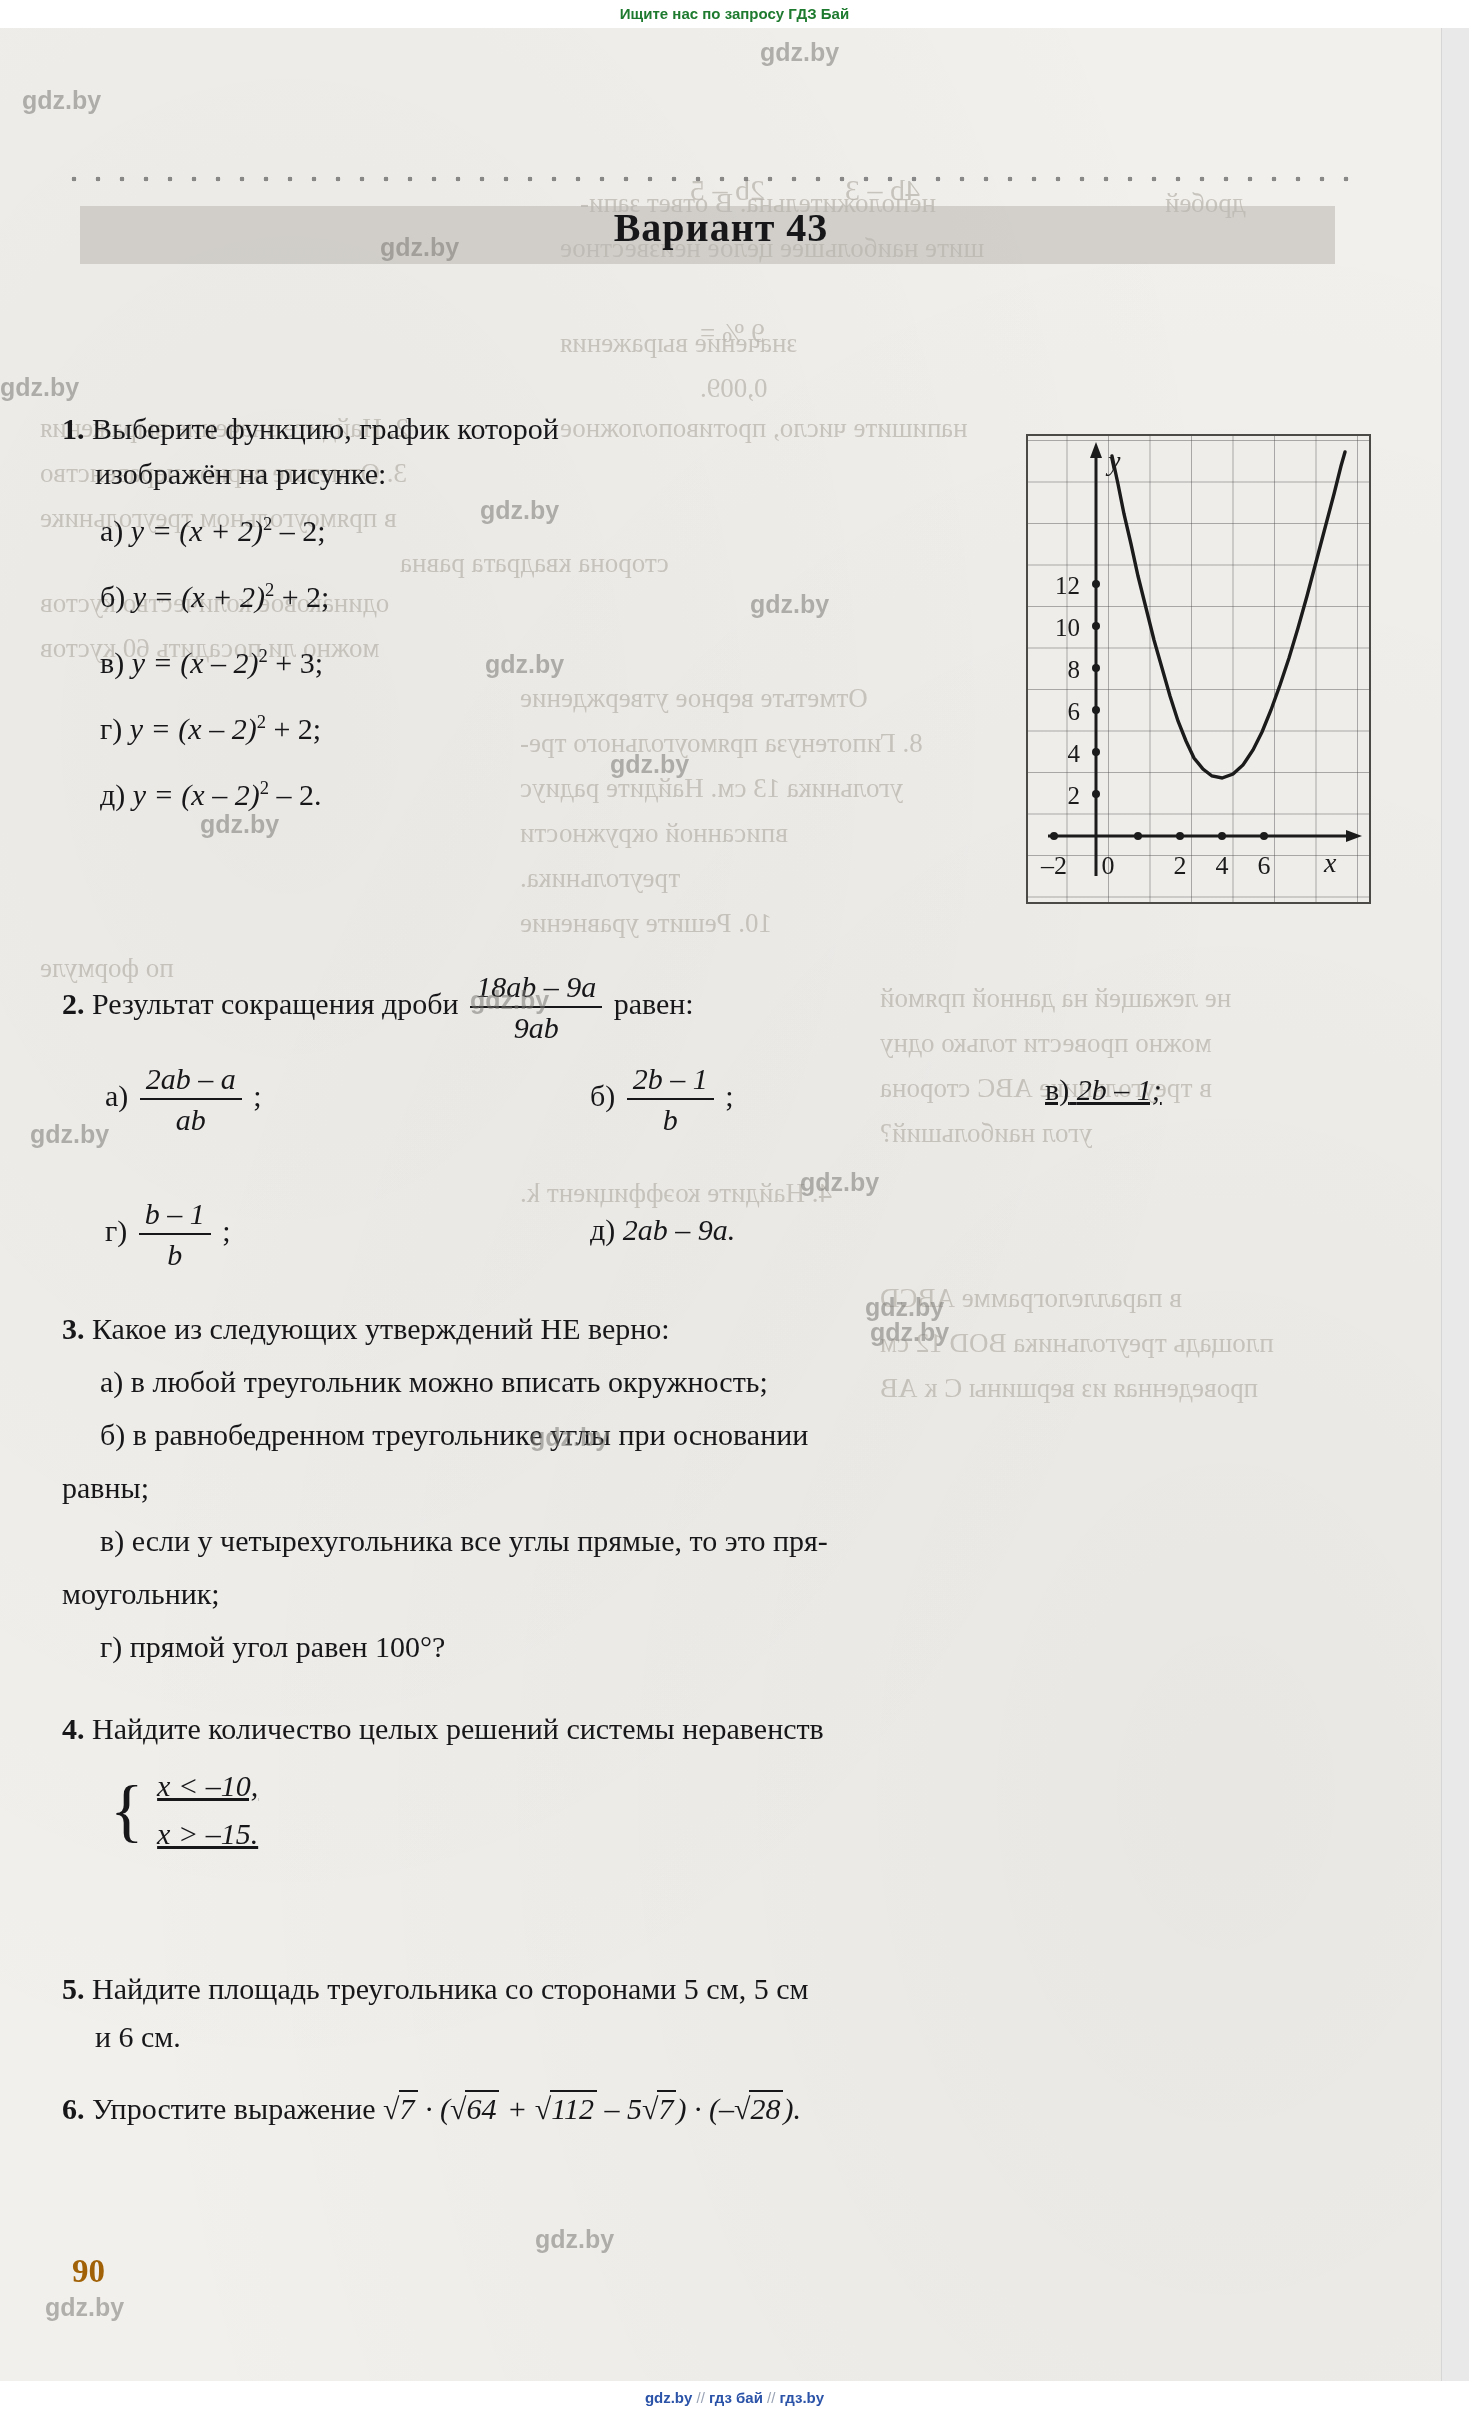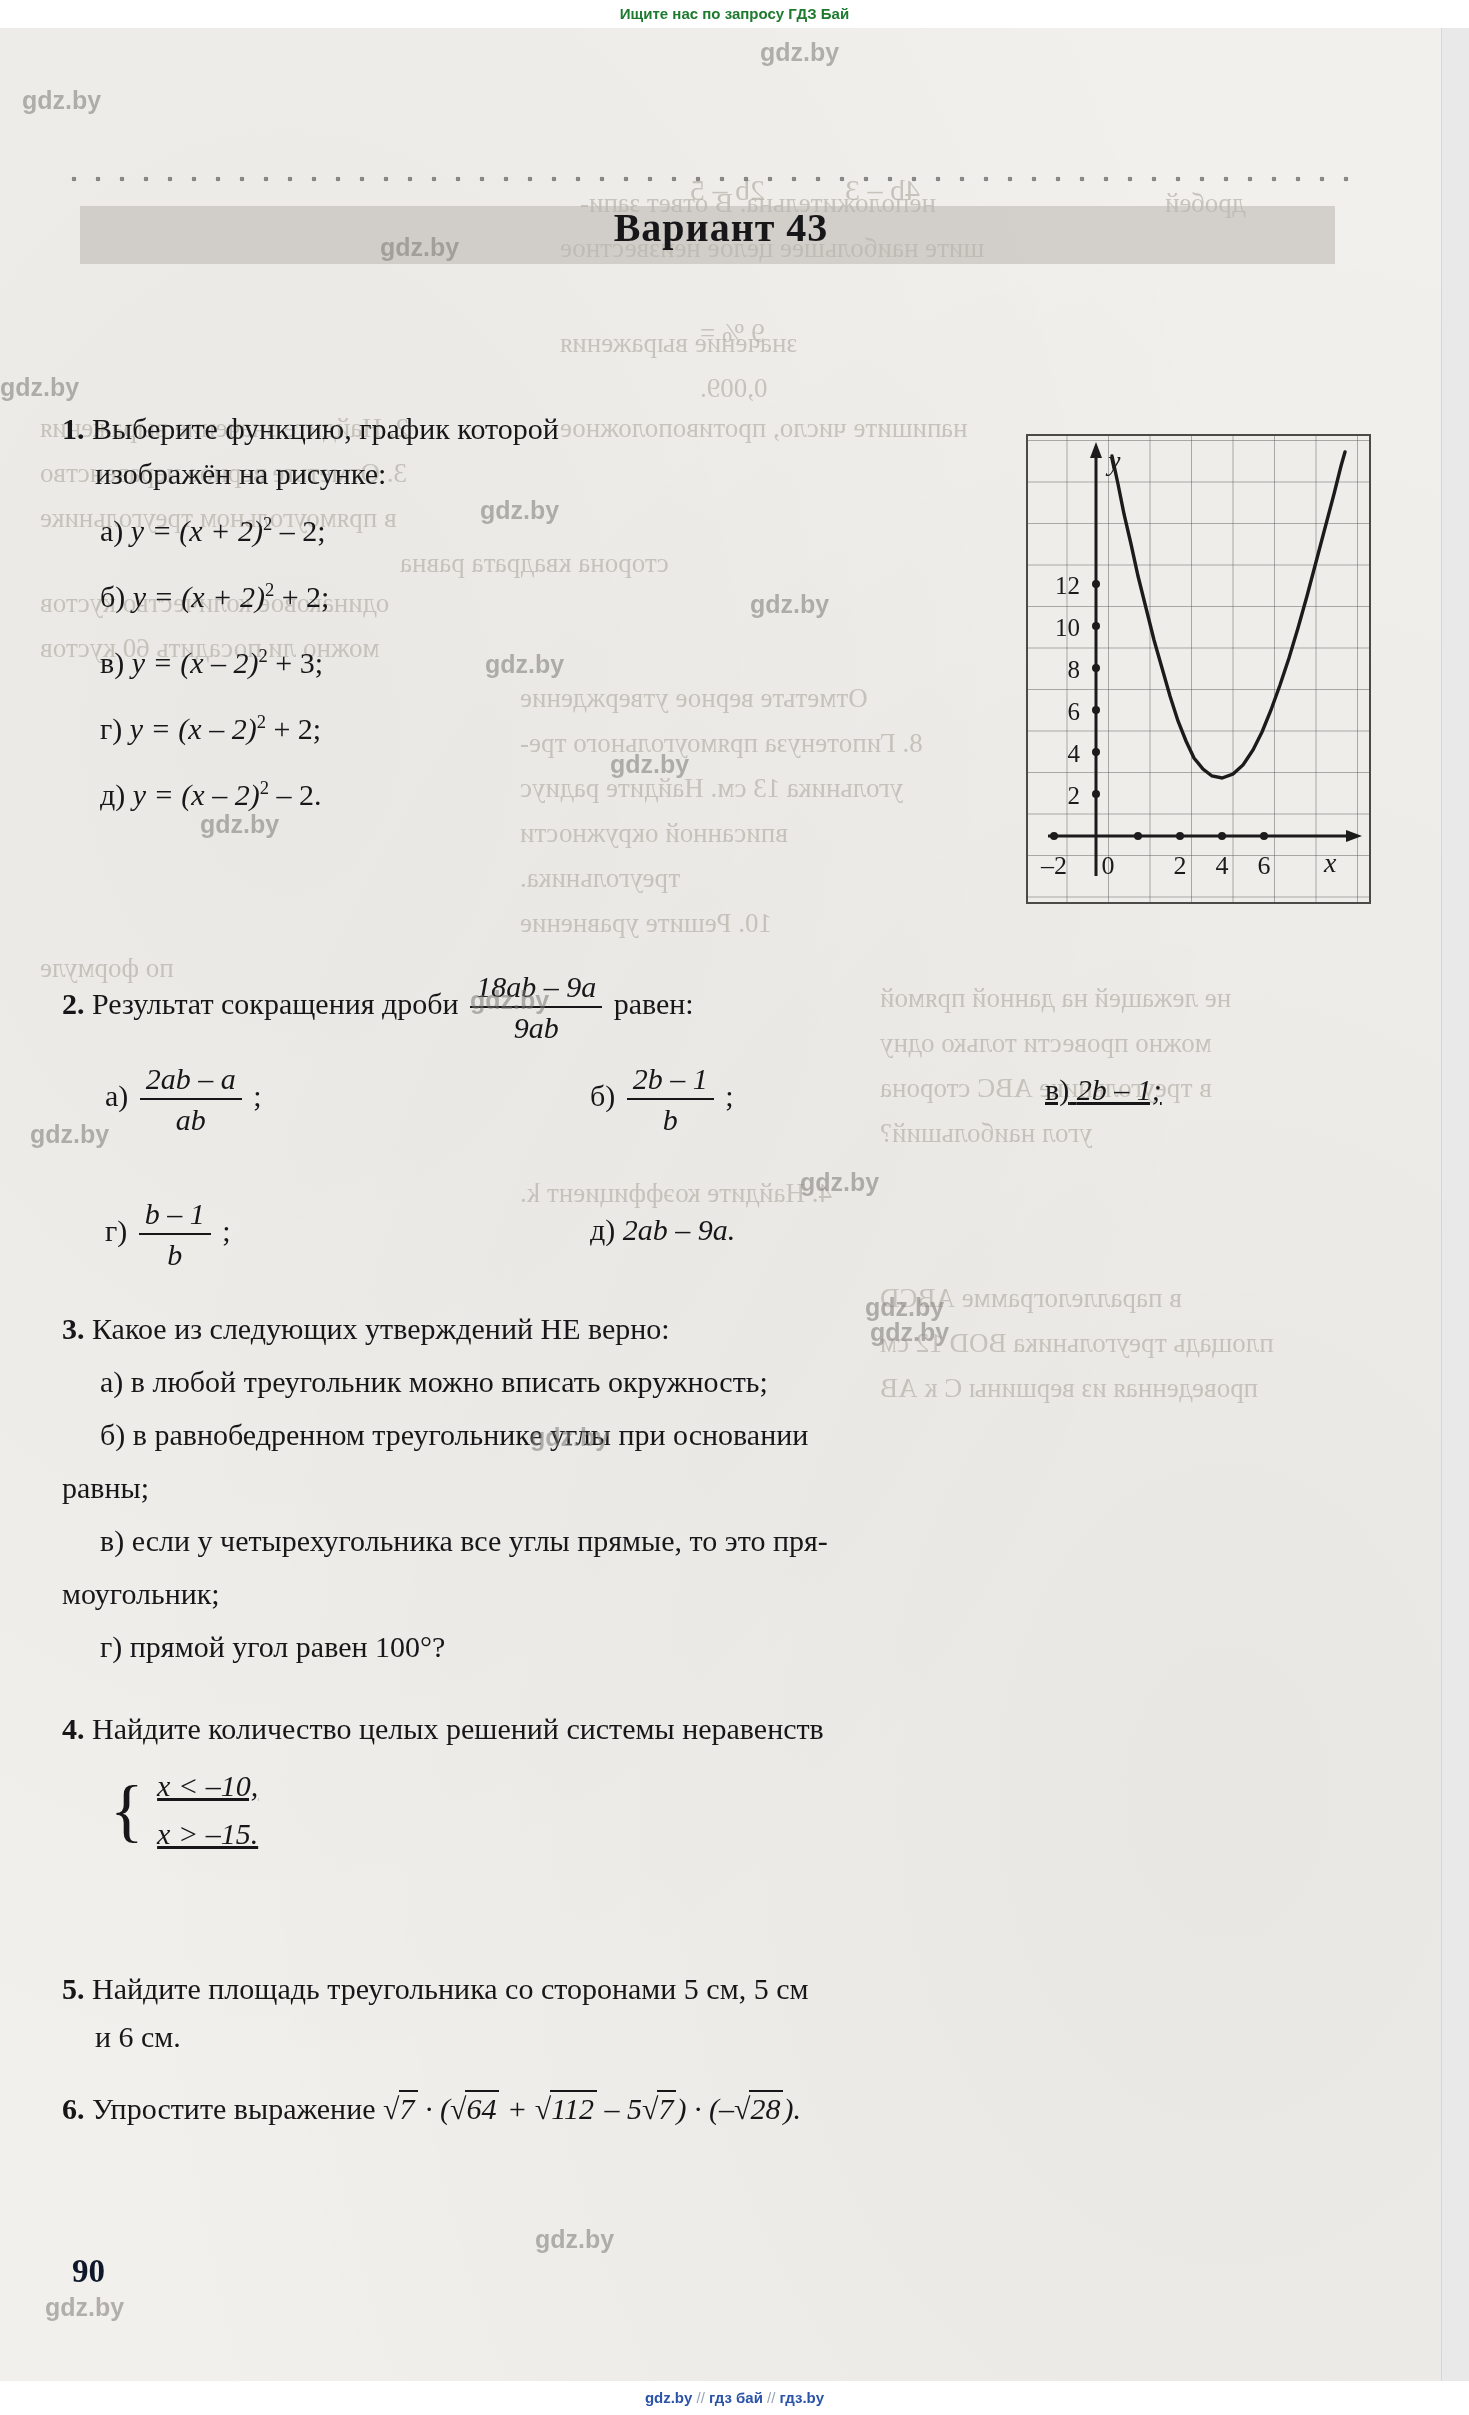--- a/index.html
+++ b/index.html
@@ -105,21 +105,21 @@
     display:inline-block;font-size:70px;font-weight:300;line-height:.9;
     vertical-align:middle;margin-right:6px;color:#17171a;
     font-family:"Liberation Serif", serif;
   }
   .sys{display:inline-block;vertical-align:middle;font-size:30px;text-decoration:underline;}
   .sys div{line-height:1.6;}
   .radical{white-space:nowrap;}
   .rad{border-top:2px solid #17171a;padding:0 3px 0 1px;margin-left:-1px;}
   .pageno{
     position:absolute;left:72px;top:2225px;
-    font-size:33px;font-weight:bold;color:#0f172a;
+    font-size:33px;font-weight:bold;color:#a16207;
   }
   
   .graph{
     position:absolute;left:1026px;top:406px;width:345px;height:470px;
     background:#efedea;
     border:2px solid #4c4a47;
     box-sizing:border-box;
   }
   .graph .grid{
     position:absolute;inset:0;

